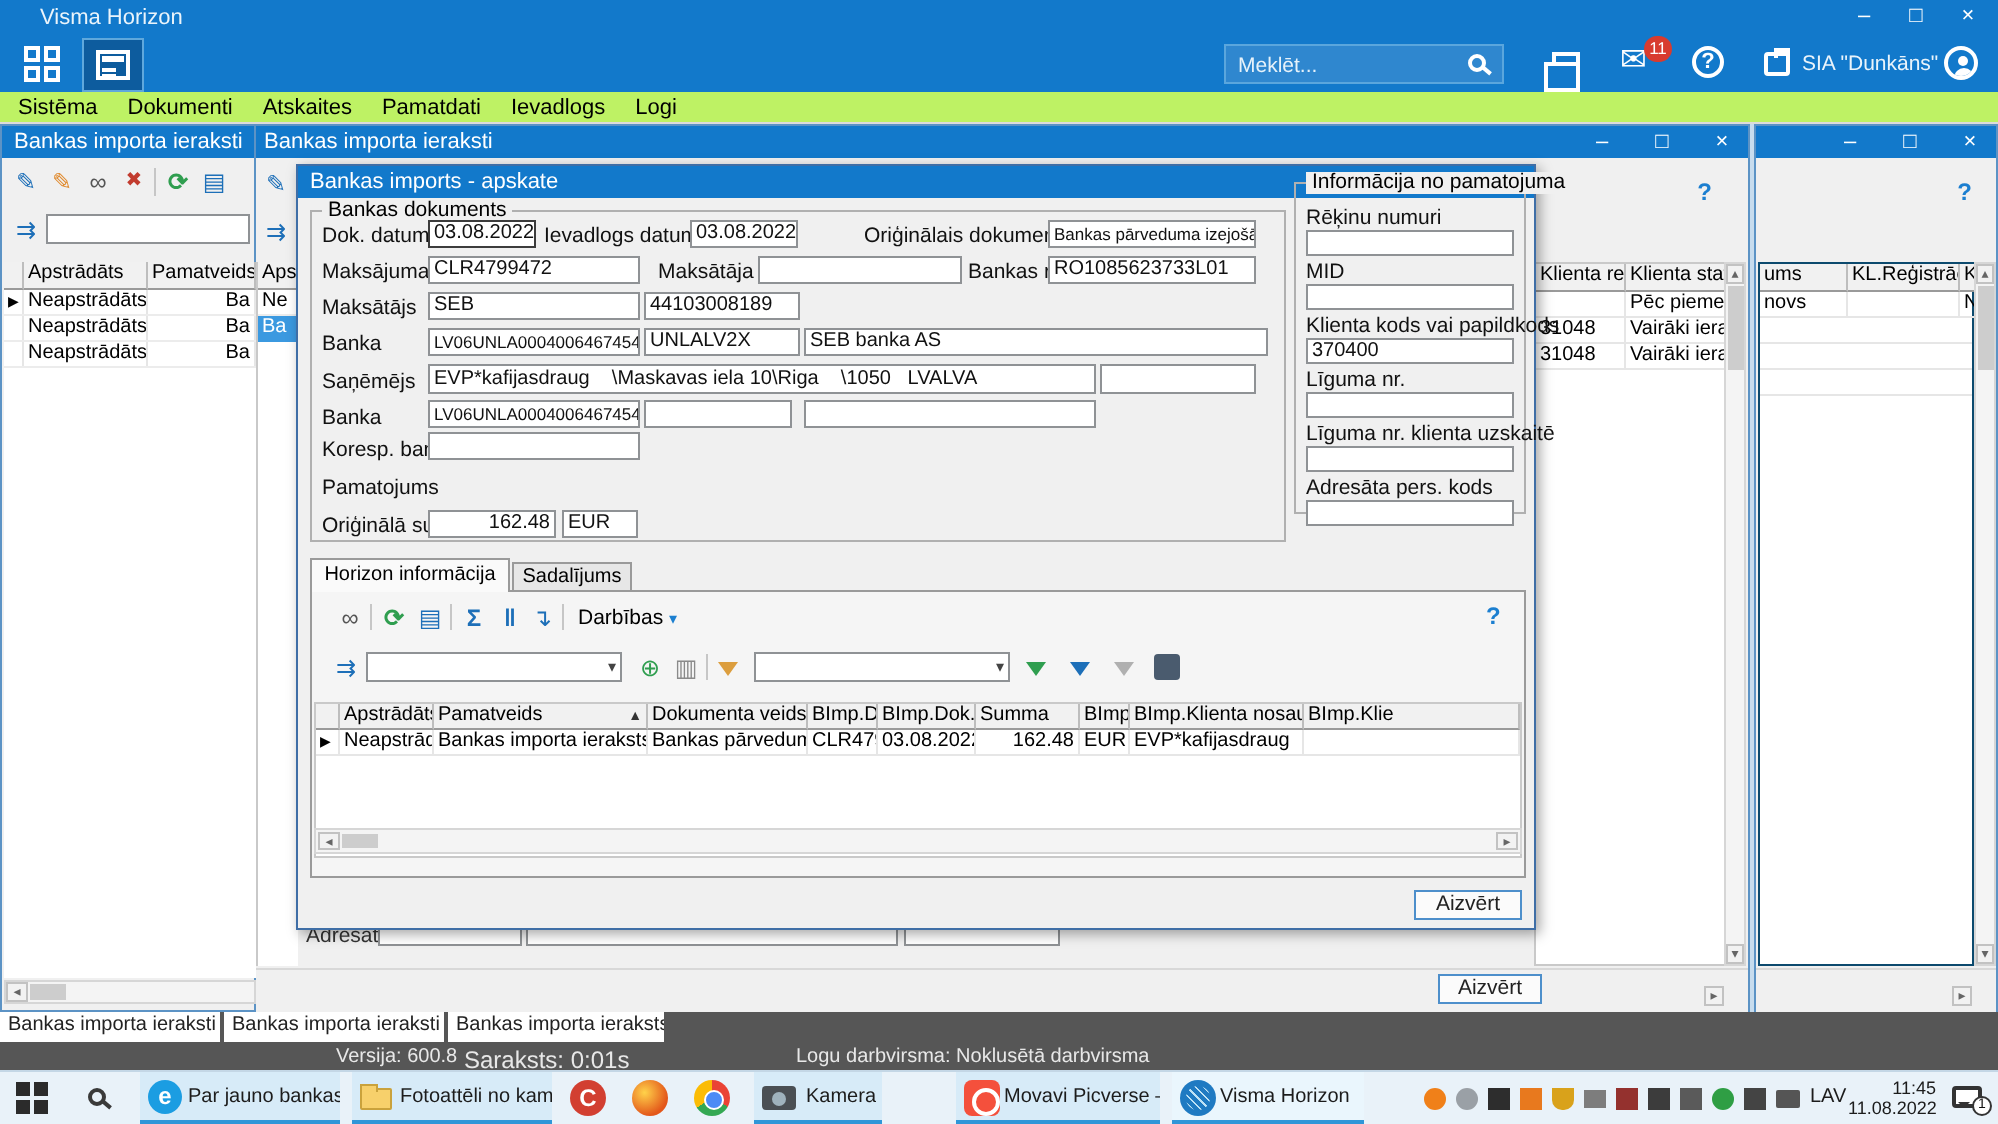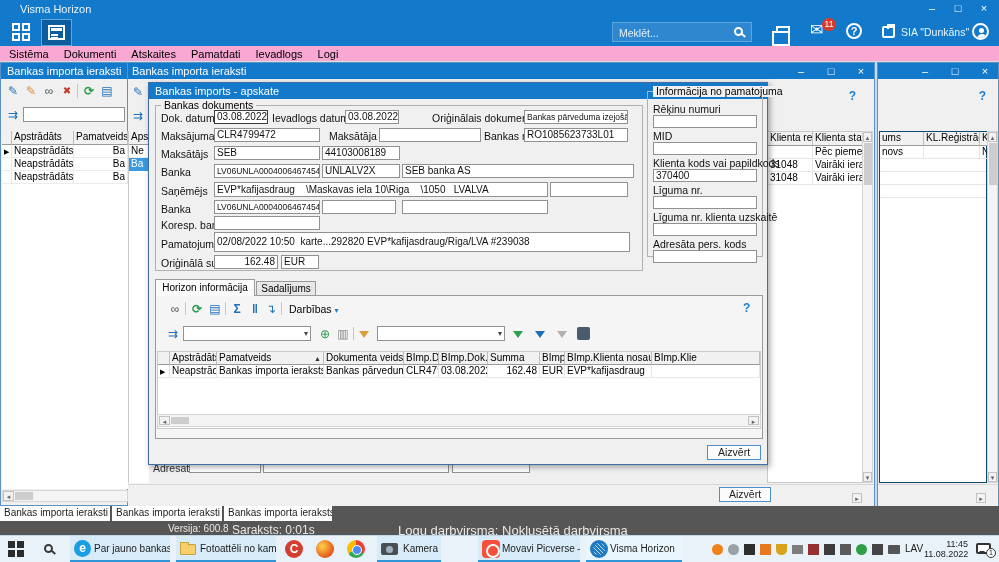--- a/index.html
+++ b/index.html
@@ -90,21 +90,21 @@
     </span>
     <span class="winov" style="left:776px;top:8px"></span>
     <span class="abs" style="left:810px;top:2px;color:#fff;font-size:16px">✉</span>
     <span class="abs" style="left:822px;top:0;min-width:14px;height:13px;background:#d83b2f;border-radius:7px;color:#fff;font-size:8.5px;line-height:13px;text-align:center;padding:0 2px">11</span>
     <span class="helpc" style="left:846px;top:5px">?</span>
     <span class="brief" style="left:882px;top:8px"></span>
     <span class="abs wtxt" style="left:901px;top:8px;font-size:10.5px">SIA "Dunkāns"</span>
     <span class="user" style="left:972px;top:5px"></span>
   </div>
 
-  <div class="abs" style="left:0;top:46px;width:999px;height:16px;background:#f9a8d4;border-bottom:1px solid #dcdcdc;display:flex;gap:15px;padding-left:9px;line-height:16px">
+  <div class="abs" style="left:0;top:46px;width:999px;height:16px;background:#bef264;border-bottom:1px solid #dcdcdc;display:flex;gap:15px;padding-left:9px;line-height:16px">
     <span>Sistēma</span>
     <span>Dokumenti</span>
     <span>Atskaites</span>
     <span>Pamatdati</span>
     <span>Ievadlogs</span>
     <span>Logi</span>
   </div>
 
   <div class="win" style="left:125px;top:62px;width:750px;height:444px">
     <div class="tbar"><span>Bankas importa ieraksti</span></div>
@@ -264,21 +264,20 @@
 
     <span class="lbl" style="left:12px;top:120px">Banka</span>
     <span class="fld" style="left:65px;top:117px;width:106px;height:14px;font-size:8.5px">LV06UNLA0004006467454</span>
     <span class="fld" style="left:173px;top:117px;width:74px;height:14px"></span>
     <span class="fld" style="left:253px;top:117px;width:146px;height:14px"></span>
 
     <span class="lbl" style="left:12px;top:136px">Koresp. banka</span>
     <span class="fld" style="left:65px;top:133px;width:106px;height:14px"></span>
 
     <span class="lbl" style="left:12px;top:155px">Pamatojums</span>
-    <span class="fld" style="left:65px;top:149px;width:416px;height:20px;line-height:18px">02/08/2022 10:50  karte...292820 EVP*kafijasdraug/Riga/LVA #239038</span>
 
     <span class="lbl" style="left:12px;top:174px">Oriģinālā summa</span>
     <span class="fld" style="left:65px;top:172px;width:64px;height:14px;text-align:right">162.48</span>
     <span class="fld" style="left:132px;top:172px;width:38px;height:14px">EUR</span>
 
     <div class="grp" style="left:498px;top:8px;width:116px;height:166px">
       <span class="leg">Informācija no pamatojuma</span>
       <span class="lbl" style="left:5px;top:11px">Rēķinu numuri</span>
       <span class="fld" style="left:5px;top:23px;width:104px;height:13px"></span>
       <span class="lbl" style="left:5px;top:38px">MID</span>
@@ -365,21 +364,21 @@
 
   <div class="abs" style="left:0;top:506px;width:999px;height:15px;background:#565656">
     <div class="tabbtn" style="left:0;top:0;width:110px;height:15px;padding:0 4px"><span>Bankas importa ieraksti</span> </div>
     <div class="tabbtn" style="left:112px;top:0;width:110px;height:15px;padding:0 4px"><span>Bankas importa ieraksti</span> </div>
     <div class="tabbtn" style="left:224px;top:0;width:108px;height:15px;padding:0 4px"><span>Bankas importa ieraksts -...</span> </div>
   </div>
 
   <div class="abs" style="left:0;top:521px;width:999px;height:14px;background:#565656">
     <span class="abs" style="left:168px;top:2px;color:#e8e8e8;font-size:10px">Versija: 600.8</span>
     <span class="abs" style="left:232px;top:2px;color:#e8e8e8;font-size:12px">Saraksts: 0:01s</span>
-    <span class="abs" style="left:398px;top:2px;color:#e8e8e8;font-size:13px">Logu darbvirsma: Noklusētā darbvirsma</span>
+    <span class="abs" style="left:398px;top:2px;color:#e8e8e8;font-size:10px">Logu darbvirsma: Noklusētā darbvirsma</span>
   </div>
 
   <div class="abs" style="left:0;top:535px;width:999px;height:27px;background:#e9f2f9;border-top:1px solid #c4d7e6">
     <span class="abs start" style="left:8px;top:5px;width:16px;height:16px">
         <i style="left:0;top:0"></i>
         <i style="left:9px;top:0"></i>
         <i style="left:0;top:9px"></i>
         <i style="left:9px;top:9px"></i>
       </span>
     <span class="magd" style="left:44px;top:8px"></span>

